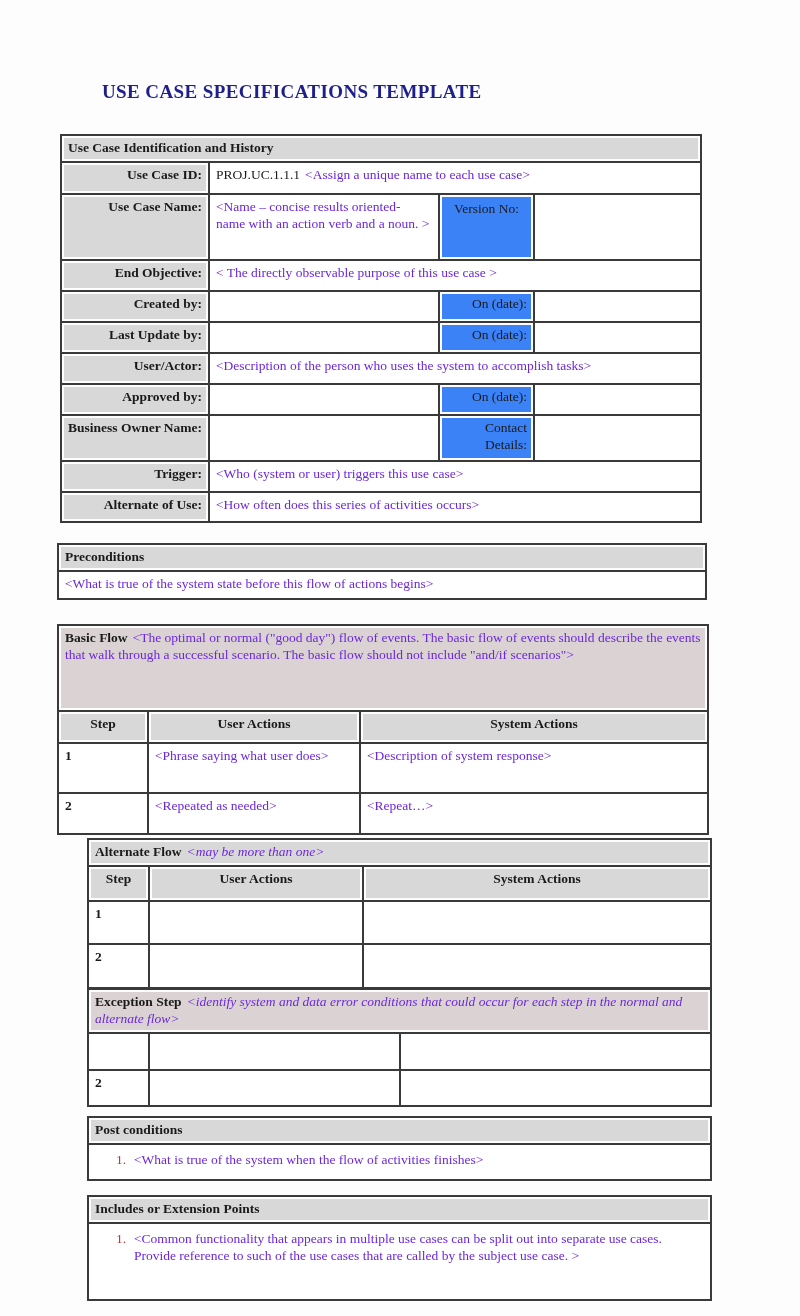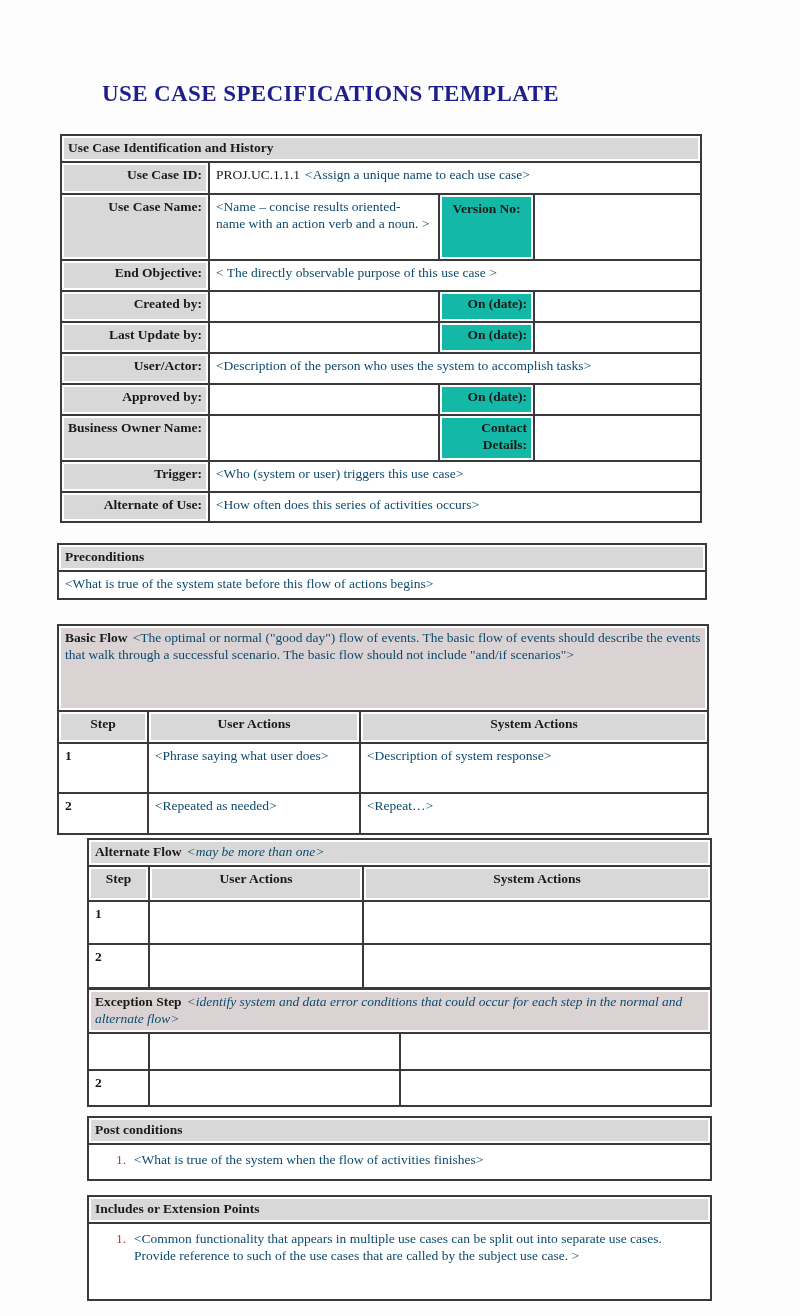--- a/index.html
+++ b/index.html
@@ -3,53 +3,53 @@
 <meta charset="utf-8">
 <style>
   html,body{margin:0;padding:0;}
   body{background:#ffffff;}
   #page{
     position:relative;width:800px;height:1316px;background:#fdfdfd;
     font-family:"Liberation Serif","DejaVu Serif",serif;color:#1a1a1a;overflow:hidden;
   }
   .title{
     position:absolute;left:102px;top:81px;margin:0;
-    font-size:23px;font-weight:bold;letter-spacing:0.4px;color:#1f1f8b;white-space:nowrap;
+    font-size:19px;font-weight:bold;letter-spacing:0.4px;color:#1f1f8b;white-space:nowrap;
   }
   table.tbl{
     position:absolute;border-collapse:collapse;table-layout:fixed;
     border:2px solid #262626;background:#ffffff;
   }
   table.tbl td{
     border:2px solid #3a3a3a;box-sizing:border-box;vertical-align:top;
     font-size:13.5px;line-height:1.25;padding:4px 6px;overflow:hidden;
   }
   td.bar{
     background:#d8d8d8;box-shadow:inset 0 0 0 2px #fdfdfd;
     font-weight:bold;padding:2px 6px 0 8px;font-size:13.5px;
   }
   td.lbl{
     background:#d8d8d8;box-shadow:inset 0 0 0 2px #fdfdfd;
     font-weight:bold;text-align:right;padding:5px 9px 0 4px;
   }
   td.lbl2{
-    background:#14b8a6;box-shadow:inset 0 0 0 2px #fdfdfd;
-    font-weight:bold;text-align:right;padding:5px 9px 0 4px;
+    background:#3b82f6;box-shadow:inset 0 0 0 2px #fdfdfd;
+    font-weight:normal;text-align:right;padding:5px 9px 0 4px;
   }
   td.lbl2.ctr{text-align:center;padding:6px 4px 0 4px;}
   td.hcell{
     background:#d8d8d8;box-shadow:inset 0 0 0 2px #fdfdfd;
     font-weight:bold;text-align:center;padding:6px 4px 0 4px;
   }
   td.block{
     background:#dbd3d3;box-shadow:inset 0 0 0 2px #fdfdfd;
     padding:5px 8px 0 8px;
   }
   td.step{font-weight:bold;padding:5px 4px 0 7px;}
-  .hint{color:#0c4a6e;}
+  .hint{color:#6d28d9;}
   .it{font-style:italic;}
   .bold{font-weight:bold;margin-top:25px;}
   .mr{margin-right:5px;}
   .plain{color:#1a1a1a;}
   .li{display:flex;padding:7px 10px 0 27px;}
   .li .num{flex:none;width:18px;color:#b73b3b;}
   .li .txt{flex:1;}
   td.val{padding:5px 6px 0 8px;}
 </style>
 </head>

